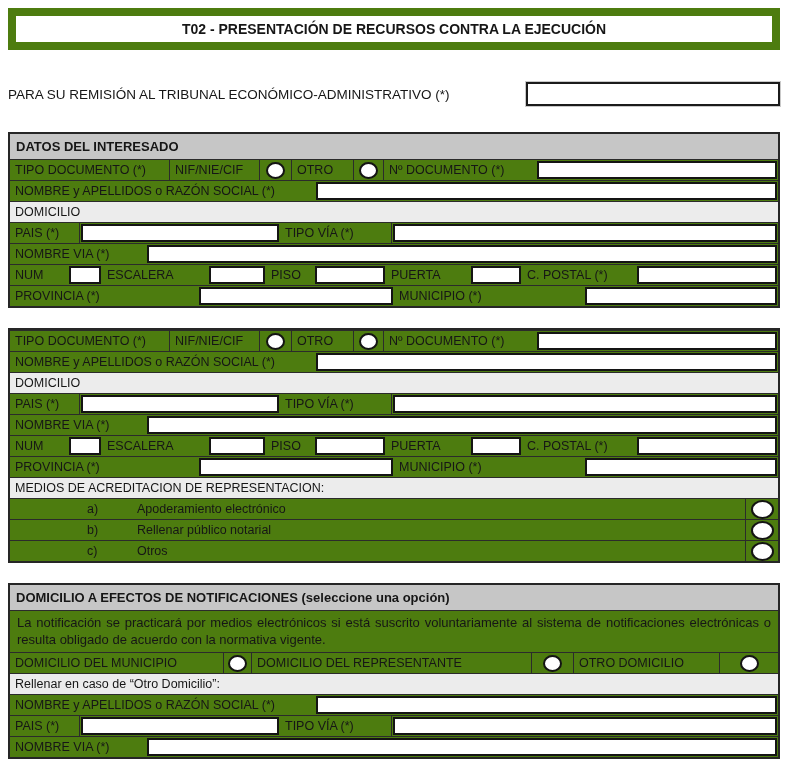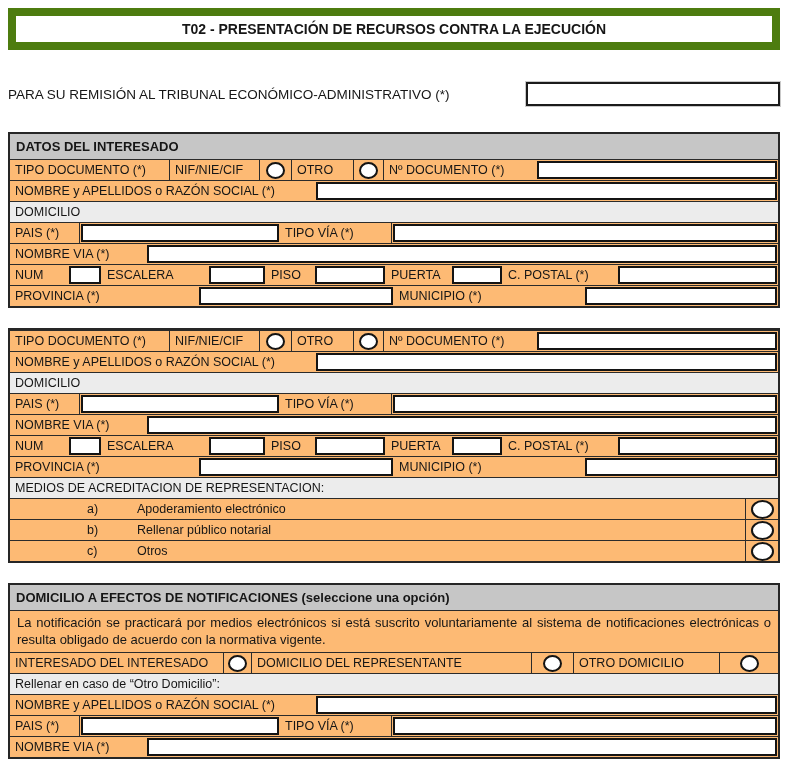--- a/index.html
+++ b/index.html
@@ -7,21 +7,21 @@
   .page{box-sizing:border-box;width:788px;padding:8px 8px 10px 8px;}
 
   .title-box{border:8px solid #4d7c0f;text-align:center;font-weight:bold;
     font-size:14px;padding:5px 4px;margin-bottom:32px;}
 
   .rem{display:flex;justify-content:space-between;align-items:center;margin-bottom:26px;}
   .rem-label{font-size:13.5px;}
   .rem-input{width:242px;height:20px;border:2px solid #1b1b1b;box-shadow:0 0 0 1px #c9c9c9;
     font:inherit;padding:0 4px;background:#fff;}
 
-  .form-section{border:2px solid #262626;margin-bottom:20px;background:#fdba74;}
+  .form-section{border:2px solid #262626;margin-bottom:20px;background:#4d7c0f;}
   .sect-h{background:var(--header-bg,#c6c6c6);font-weight:bold;font-size:13px;padding:5px 6px;}
 
   .row{display:flex;align-items:stretch;height:20px;border-top:1px solid #2b2b2b;}
   .cell{display:flex;align-items:center;padding:0 5px;border-right:1px solid #2b2b2b;
     font-size:12.5px;white-space:nowrap;overflow:hidden;box-sizing:border-box;}
   .norb{border-right:none;}
   .fill{flex:1;min-width:0;}
   .sub{background:var(--subheader-bg,#ececec);}
   .boxcell{padding:1px;border-right:none;box-sizing:border-box;display:flex;}
   .box{width:100%;height:100%;box-sizing:border-box;border:2px solid #141414;background:#fff;
@@ -30,21 +30,21 @@
   .circle{width:19px;height:17px;border:2px solid #141414;border-radius:50%;background:#fff;
     display:inline-block;box-sizing:border-box;}
   .circle.big{width:23px;height:19px;}
 
   
   .wa1{width:160px}.wa2{width:90px}.wc1{width:32px}.wa3{width:62px}.wc2{width:30px}.wa4{width:152px}
   .wb1{width:305px}
   .wp1{width:70px}.wp2{width:200px}.wp3{width:112px}
   .wv1{width:136px}
   .wn1{width:58px}.wn2{width:34px}.wn3{width:106px}.wn4{width:58px}.wn5{width:48px}
-  .wn6{width:72px}.wn7{width:65px}.wn8{width:52px}.wn9{width:114px}
+  .wn6{width:72px}.wn7{width:84px}.wn8{width:52px}.wn9{width:114px}
   .wq1{width:188px}.wq2{width:196px}.wq3{width:190px}
   .ws1{width:214px}.ws2{width:28px}.ws3{width:280px}.ws4{width:42px}.ws5{width:146px}
   .optc{width:32px}
   .optletter{margin-left:72px;width:50px;display:inline-block;}
   .para{border-top:1px solid #2b2b2b;padding:3px 7px 4px 7px;font-size:13px;line-height:17px;
     text-align:justify;}
 </style>
 </head>
 <body>
 
@@ -253,21 +253,21 @@
         </div>
     </div>
   </section>
 
   <section class="form-section">
     <div class="sect-h">DOMICILIO A EFECTOS DE NOTIFICACIONES (seleccione una opción)</div>
 
     <div class="para">La notificación se practicará por medios electrónicos si está suscrito voluntariamente al sistema de notificaciones electrónicas o resulta obligado de acuerdo con la normativa vigente.</div>
 
     <div class="row">
-      <div class="cell ws1">INTERESADO DEL INTERESADO</div>
+      <div class="cell ws1">DOMICILIO DEL MUNICIPIO</div>
       <div class="cell ccell ws2">
           <span class="circle"></span>
         </div>
       <div class="cell ws3">DOMICILIO DEL REPRESENTANTE</div>
       <div class="cell ccell ws4">
           <span class="circle"></span>
         </div>
       <div class="cell ws5">OTRO DOMICILIO</div>
       <div class="cell ccell fill norb">
           <span class="circle"></span>

